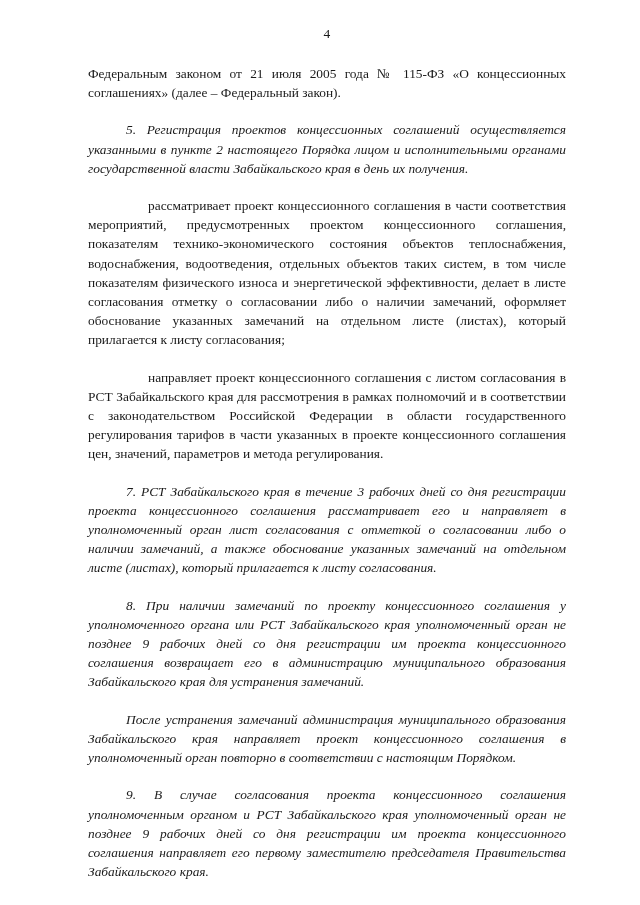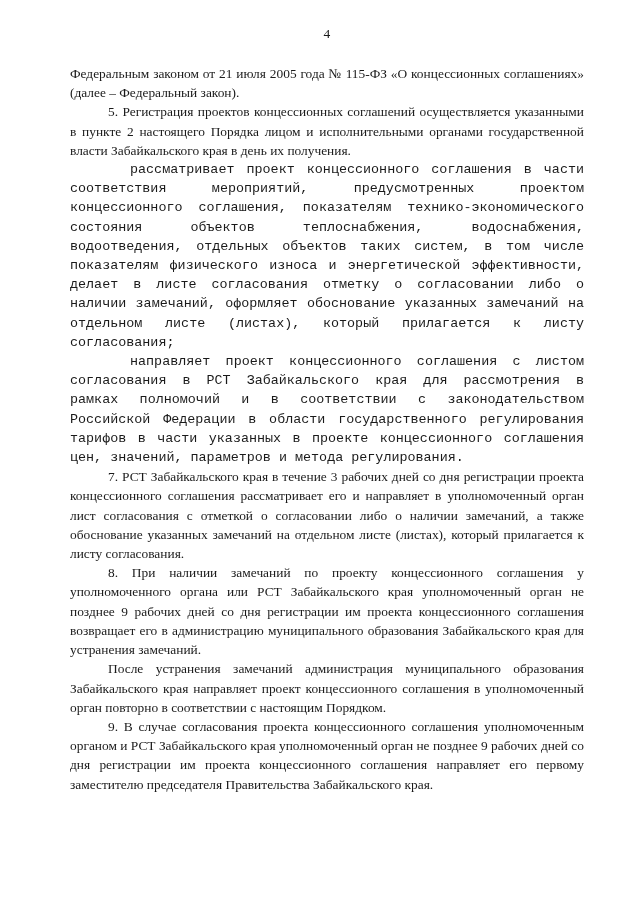--- a/index.html
+++ b/index.html
@@ -22,34 +22,34 @@
     padding: 26px 56px 20px 70px;
   }
   .page-number {
     text-align: center;
     font-size: 13.5px;
     font-family: "Liberation Serif", serif;
     margin: 0 0 22px 0;
     letter-spacing: 0.2px;
   }
   .body-text p {
-    margin: 0;
+    margin: 18px;
     font-size: 13.4px;
     line-height: 19.2px;
     text-align: justify;
     text-justify: inter-word;
     text-indent: 0;
     hyphens: none;
   }
   .body-text p.indent {
     text-indent: 38px;
+    font-style: italic;
   }
   .body-text p.indent-wide {
     text-indent: 60px;
-    font-family: Liberation Mono, monospace;
   }
 </style>
 </head>
 <body>
 
 <div class="page">
   <div class="page-number">4</div>
   <div class="body-text">
     <p>Федеральным законом от 21 июля 2005 года № 115-ФЗ «О концессионных соглашениях» (далее – Федеральный закон).</p>
     <p class="indent">5. Регистрация проектов концессионных соглашений осуществляется указанными в пункте 2 настоящего Порядка лицом и исполнительными органами государственной власти Забайкальского края в день их получения.</p>

